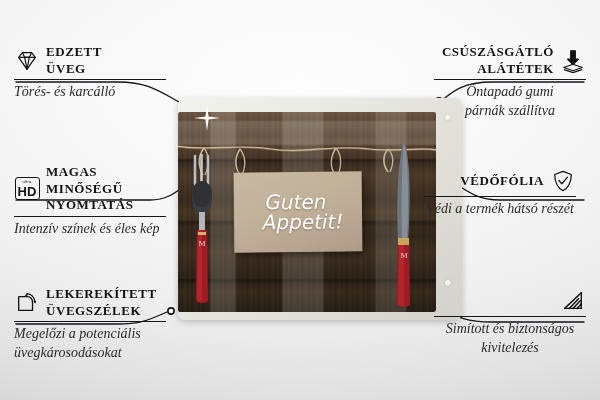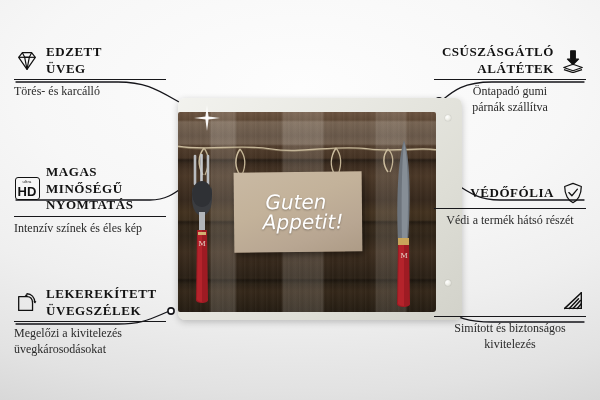--- a/index.html
+++ b/index.html
@@ -195,43 +195,44 @@
   .feature.left .titles { text-align: left; }
   .feature.right .titles { text-align: right; }
 
   .feature .rule {
     height: 0;
     border-top: 1.4px solid #17171a;
     width: 100%;
   }
   .feature .sub {
     font-family: "Liberation Serif", serif;
-    font-size: 12px;
+    font-size: 14px;
     color: #2a2a2a;
     line-height: 1.34;
     padding-top: 3px;
+    font-style: italic;
   }
   .feature.left .sub { text-align: left; }
   .feature.right .sub { text-align: center; }
 
   .icon-box {
     width: 26px;
     height: 26px;
     flex: 0 0 26px;
     display: flex;
     align-items: center;
     justify-content: center;
   }
 
   
   #feat-tempered-glass { left: 14px;  top: 44px; }
   #feat-hd-print      { left: 14px;  top: 164px; }
   #feat-rounded-edges { left: 14px;  top: 286px; }
   #feat-anti-slip     { left: 434px; top: 44px; }
-  #feat-protect-foil  { left: 434px; top: 168px; margin-top: 12px; }
+  #feat-protect-foil  { left: 424px; top: 168px; }
   #feat-sanded-edges  { left: 434px; top: 288px; }
 
   .hd-icon {
     width: 23px;
     height: 21px;
     border: 1.5px solid #111;
     border-radius: 3px;
     display: flex;
     flex-direction: column;
     align-items: center;
@@ -399,21 +400,21 @@
           </g>
         </svg>
       </span>
       <span class="titles">
         <span>LEKEREKÍTETT</span>
         <span>ÜVEGSZÉLEK</span>
       </span>
     </div>
     <div class="rule"></div>
     <div class="sub">
-      <span>Megelőzi a kivitelezés</span><br>
+      <span>Megelőzi a potenciális</span><br>
       <span>üvegkárosodásokat</span>
     </div>
   </div>
 
   <div class="feature right" id="feat-anti-slip">
     <div class="head">
       <span class="titles">
         <span>CSÚSZÁSGÁTLÓ</span>
         <span>ALÁTÉTEK</span>
       </span>

